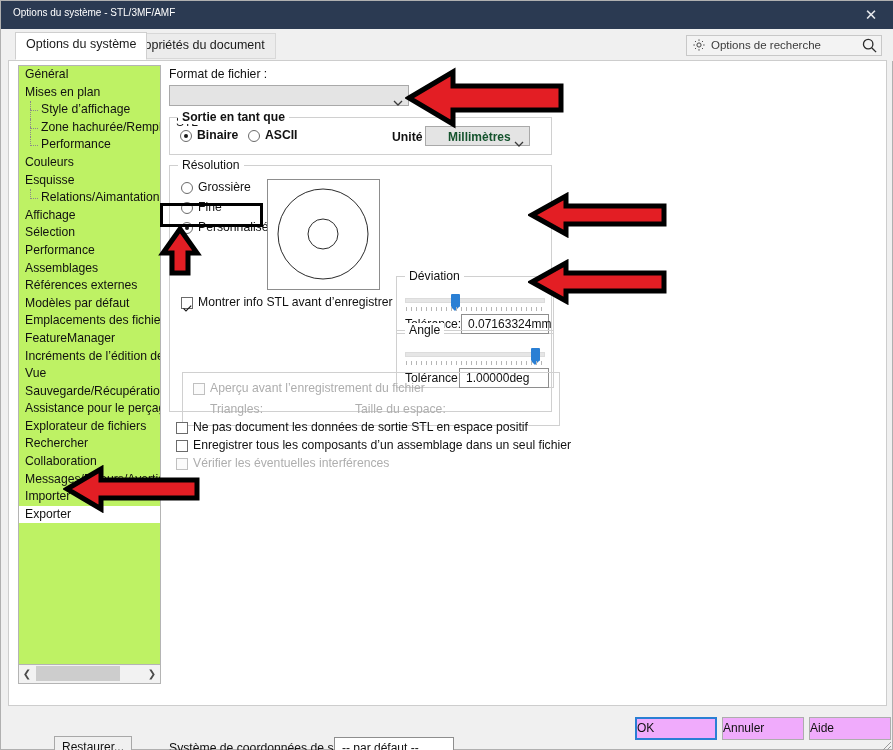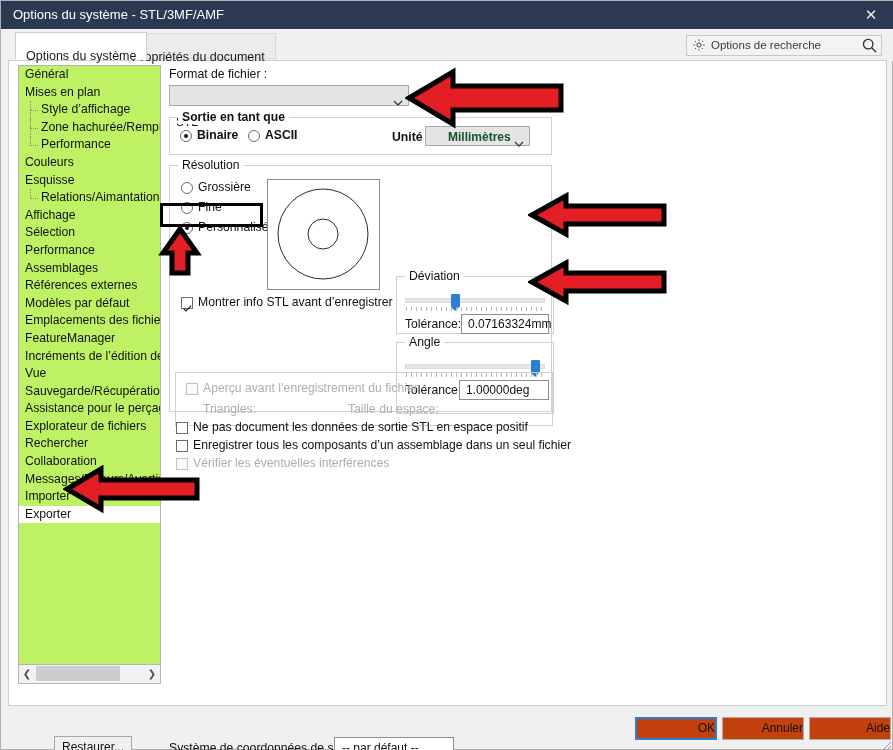--- a/index.html
+++ b/index.html
@@ -18,37 +18,37 @@
   }
 
   
   .titlebar {
     position: absolute; left: 0; top: 0; width: 893px; height: 28px;
     background: #2b3a52;
     color: #ffffff;
   }
   .titlebar .title {
     position: absolute; left: 12px; top: 6px;
-    font-size: 13px; color: #ffffff; white-space: nowrap;
+    font-size: 10px; color: #ffffff; white-space: nowrap;
   }
   .titlebar .closebtn {
     position: absolute; right: 0; top: 0; width: 46px; height: 28px;
     color: #e8eaee; font-size: 15px; line-height: 28px; text-align: center;
     cursor: pointer;
   }
 
   
   .tabstrip {
     position: absolute; left: 0; top: 28px; width: 893px; height: 32px;
     background: #f0f0f0;
   }
   .tab {
     position: absolute; top: 4px; height: 26px;
     font-size: 12.5px; color: #1a1a1a;
-    padding: 16px 10px 0 10px;
+    padding: 4px 10px 0 10px;
     border: 1px solid #cfcfcf;
     white-space: nowrap;
     cursor: default;
   }
   .tab.active {
     left: 14px; background: #ffffff; border-bottom-color: #ffffff;
     top: 3px; height: 28px; z-index: 3;
   }
   .tab.inactive {
     left: 120px; background: #ececec; border-color: #d8d8d8; z-index: 2;
@@ -154,21 +154,21 @@
   }
   .group > .gtitle {
     position: absolute; top: -8px; left: 8px;
     background: #ffffff; padding: 0 4px;
     font-size: 12.2px; color: #111111;
   }
 
   .grp-sortie { left: 5px; top: 52px; width: 383px; height: 38px; font-weight: bold; }
   .grp-resolution { left: 5px; top: 100px; width: 383px; height: 247px; }
   .grp-deviation { left: 226px; top: 110px; width: 158px; height: 58px; }
-  .grp-angle { left: 226px; top: 176px; width: 158px; height: 72px; }
+  .grp-angle { left: 226px; top: 164px; width: 158px; height: 58px; }
 
   .radio, .checkbox { position: absolute; cursor: pointer; }
   .radio .dot, .radio .ring {
     position: absolute; left: 0; top: 2px;
     width: 12px; height: 12px; border-radius: 50%;
     border: 1px solid #6b6b6b; background: #ffffff;
   }
   .radio.checked .inner {
     position: absolute; left: 4px; top: 6px;
     width: 4px; height: 4px; border-radius: 50%; background: #1a1a1a;
@@ -229,37 +229,37 @@
 
   .tol-label { position: absolute; font-size: 12.2px; color: #111; }
   .tol-field {
     position: absolute; height: 20px;
     background: #ffffff; border: 1px solid #8e8e8e;
     cursor: text;
   }
   .tol-field .val { position: absolute; left: 6px; top: 2px; font-size: 12px; color: #111; }
 
   
-  .grp-preview { left: 5px; top: 206px; width: 378px; height: 54px; border: 1px solid #d0d0d0; }
+  .grp-preview { left: 12px; top: 206px; width: 378px; height: 54px; border: 1px solid #d0d0d0; }
   .subtle { color: #aeaeae; }
 
   
   .coord-label { position: absolute; left: 5px; top: 676px; font-size: 12.2px; color: #111; }
   .coord-combo {
     position: absolute; left: 170px; top: 672px; width: 120px; height: 21px;
     background: #ffffff; border: 1px solid #8e8e8e; cursor: pointer;
   }
   .coord-combo .val { position: absolute; left: 7px; top: 3px; font-size: 12px; color: #111; }
 
   
   .btnrow { position: absolute; left: 0; top: 714px; width: 893px; height: 36px; }
   .dlgbtn {
     position: absolute; top: 2px; width: 82px; height: 23px;
-    background: #c2410c; border: 1px solid #adadad;
-    font-size: 12px; color: #111; text-align: right; line-height: 21px;
+    background: #f0abfc; border: 1px solid #adadad;
+    font-size: 12px; color: #111; text-align: left; line-height: 21px;
     cursor: pointer;
   }
   .dlgbtn.primary { border: 2px solid #2a7fd4; line-height: 19px; }
   .resizer {
     position: absolute; right: 2px; bottom: 2px; width: 12px; height: 12px;
   }
 
   
   .arrow { position: absolute; }
   .hilite-box {

